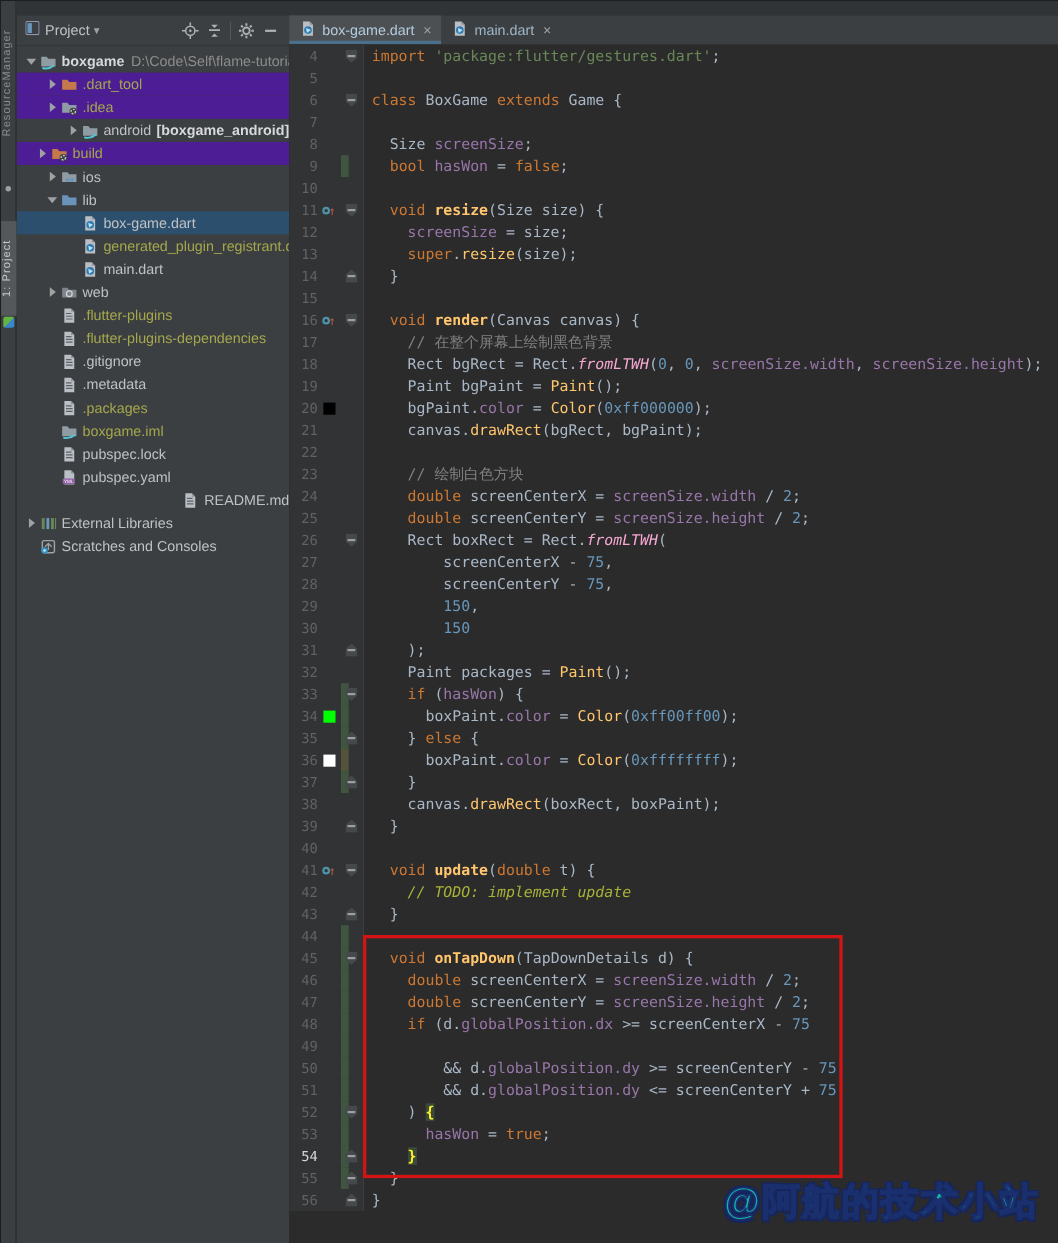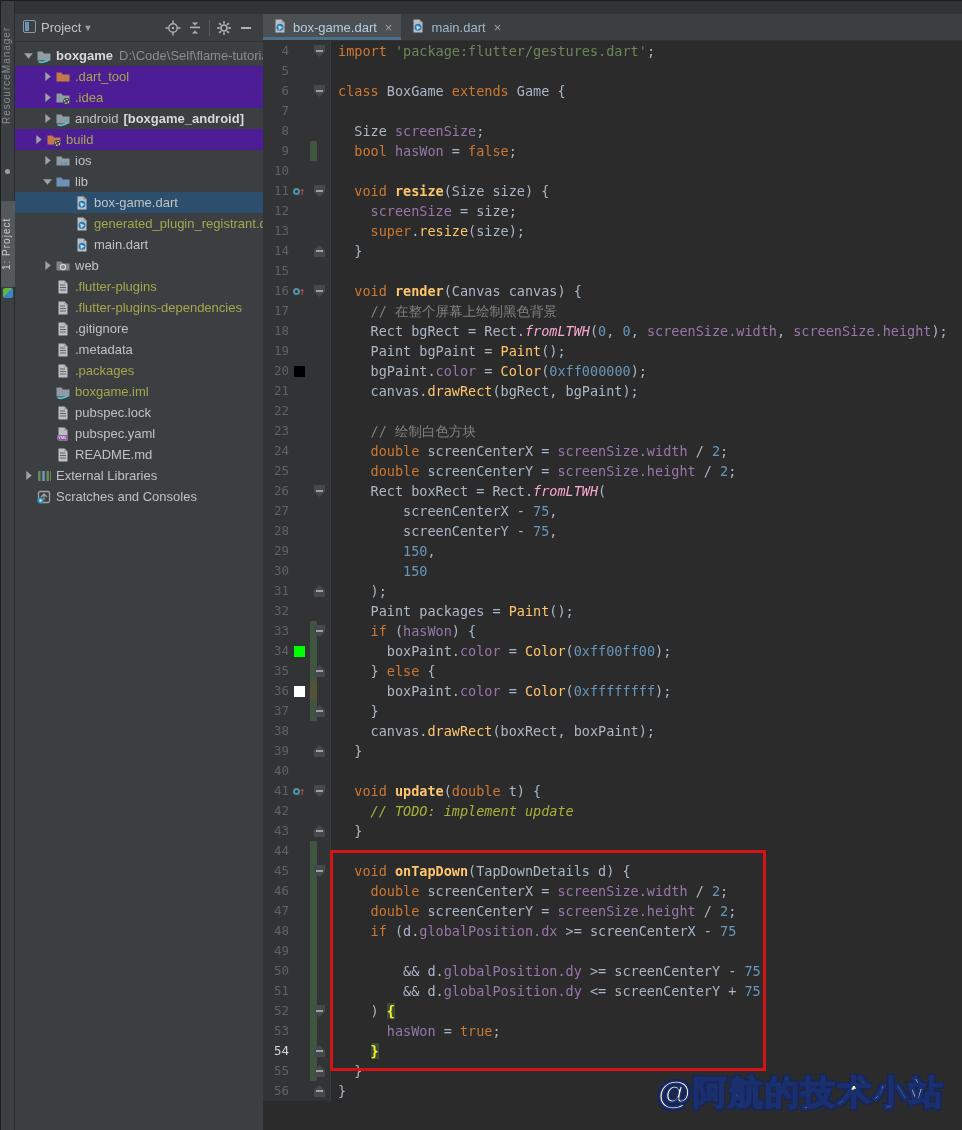--- a/index.html
+++ b/index.html
@@ -66,21 +66,21 @@
 
   .ctext { white-space:pre; padding-left:7px; color:#a9b7c6; }
   .s-kw { color:#cc7832; } .s-str { color:#6a8759; } .s-num { color:#6897bb; }
   .s-cmt { color:#808080; } .s-todo { color:#a8b237; font-style:italic; }
   .s-fn { color:#ffc66d; } .s-fnb { color:#ffc66d; font-weight:bold; } .s-fni { color:#f9a8d4; font-style:italic; }
   .s-fld { color:#9876aa; } .s-pl { color:#a9b7c6; }
   .s-br { color:#ffef28; background:#3a4b3a; font-weight:bold; }
 
   .red-box { position:absolute; left:329px; top:849px; width:436px; height:221px; border:3px solid #d41414; z-index:10; pointer-events:none; }
   .watermark { position:absolute; right:16px; bottom:13px; z-index:11; font-size:34px; font-weight:bold; letter-spacing:2px;
-               color:#fef9c3; -webkit-text-stroke:1.5px #1a2f6e;
+               color:#14b8a6; -webkit-text-stroke:1.5px #1a2f6e;
                text-shadow:2px 2px 0 #16255c, -2px 2px 0 #16255c, 2px -2px 0 #16255c, -2px -2px 0 #16255c; }
 </style>
 </head>
 <body>
 
 <div id="stage">
   <div class="top-edge"></div>
 
   <div class="tool-strip">
     <div class="vlabel" style="top:15px;height:118px;">ResourceManager</div>
@@ -166,21 +166,21 @@
           </span>
           <span class="ticon">
             <svg width="16" height="16" viewBox="0 0 16 16">
               <path d="M1.5 3.5h4.8l1.6 2h6.6v7h-13z" fill="#8f9ca4"></path>
               <circle cx="11.6" cy="11.4" r="3.4" fill="#3c3f41"></circle>
               <circle cx="11.6" cy="11.4" r="2" fill="none" stroke="#c2c4c6" stroke-width="1.3" stroke-dasharray="1.6 1.1"></circle>
             </svg>
           </span>
           <span class=" t-excl">.idea</span>
         </div>
-        <div class="trow" style="padding-left: 25px;">
+        <div class="trow" style="padding-left: 25px; justify-content: flex-end;">
           <span class="arrow">
             <svg width="11" height="11" viewBox="0 0 10 10">
               <path d="M3 1l5 4-5 4z" fill="#9fa2a5"></path>
             </svg>
           </span>
           <span class="ticon">
             <svg width="16" height="16" viewBox="0 0 16 16">
               <path d="M1.5 3.5h4.8l1.6 2h6.6v7h-13z" fill="#8f9ca4"></path>
               <path d="M2.5 13.8c3.5 1 8-.2 10.5-2.3" stroke="#53c7d4" stroke-width="1.7" fill="none"></path>
             </svg>
@@ -362,21 +362,21 @@
           <span class="ticon">
             <svg width="16" height="16" viewBox="0 0 16 16">
               <path d="M3.5 1.5h6l3 3v10h-9z" fill="#b9bfc4"></path>
               <path d="M9.5 1.5l3 3h-3z" fill="#8f959a"></path>
               <rect x="2" y="9" width="11" height="5" rx="1" fill="#9460a8"></rect>
               <text x="7.5" y="13" font-size="4.2" fill="#fff" text-anchor="middle" font-family="sans-serif">YML</text>
             </svg>
           </span>
           <span class="">pubspec.yaml</span>
         </div>
-        <div class="trow" style="padding-left: 25px;">
+        <div class="trow" style="padding-left: 25px; justify-content: flex-end;">
           <span class="arrow"></span>
           <span class="ticon">
             <svg width="16" height="16" viewBox="0 0 16 16">
               <path d="M3.5 1.5h6l3 3v10h-9z" fill="#b9bfc4"></path>
               <path d="M9.5 1.5l3 3h-3z" fill="#8f959a"></path>
               <path d="M5 6h5M5 8.5h6M5 11h6" stroke="#5c6266" stroke-width="1.1"></path>
             </svg>
           </span>
           <span class="">README.md</span>
         </div>

